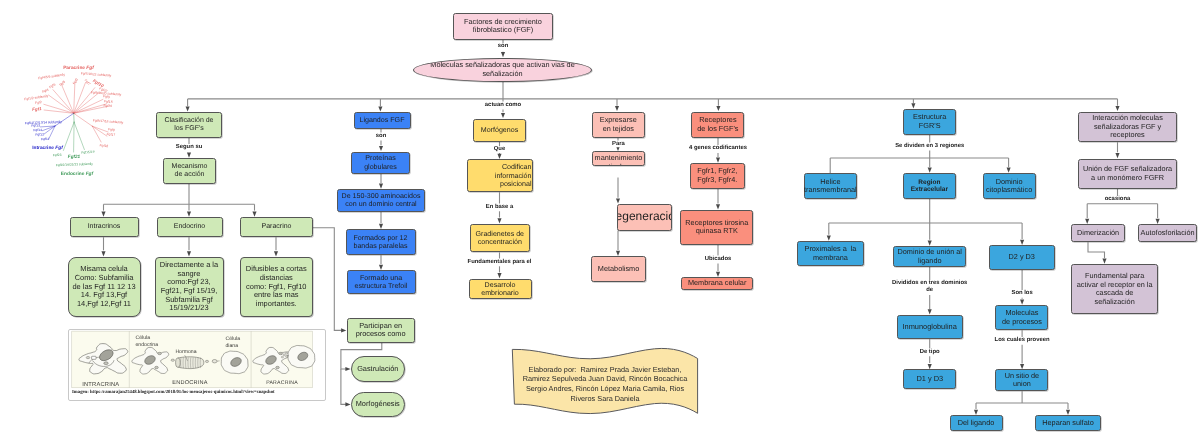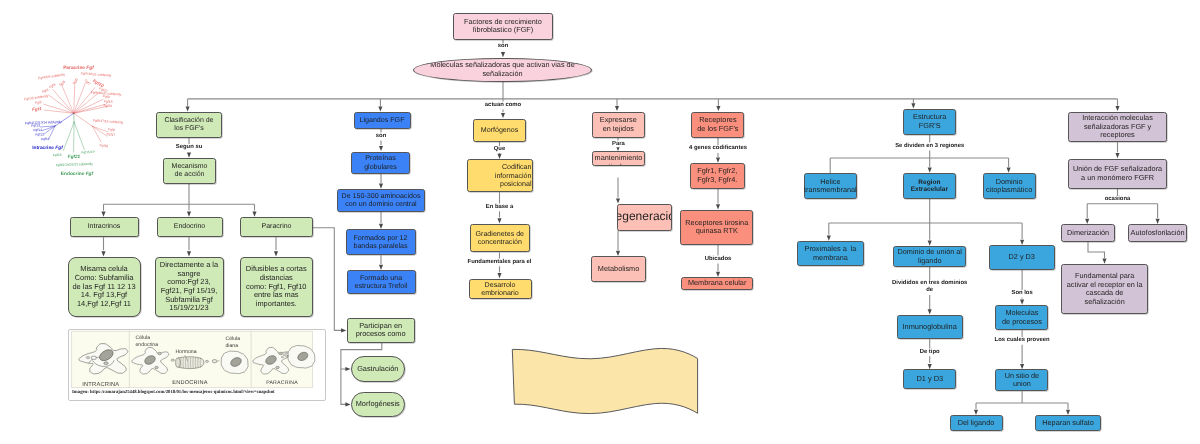--- a/index.html
+++ b/index.html
@@ -19,21 +19,21 @@
   .lbl{position:absolute;font-weight:bold;color:#1a1a1a;
        text-align:center;white-space:pre;line-height:1.25;
        transform:translateX(-50%);}
   .pink{background:#f9d2dd;}
   .green{background:#cfe9b7;}
   .bluelight{background:#3b82f6;}
   .yellow{background:#ffdc6d;}
   .salmonlight{background:#fcc0b6;}
   .salmon{background:#fa8f7d;}
   .blue{background:#3ba6de;}
-  .purple{background:#d3c3d6;}
+  .purple{background:#d3c3d6;margin-left:10px;}
   .ellipse{background:#f9d2dd;}
   svg.art{position:absolute;overflow:visible;}
   .imgframe{position:absolute;box-sizing:border-box;border:0.8px solid #c8c8c8;border-radius:2px;background:transparent;pointer-events:none;}
   .credits{position:absolute;text-align:center;font-size:7.3px;line-height:1.33;color:#2a2a2a;white-space:nowrap;}
   .credits span{display:block;white-space:pre;}
   .imgcaption{position:absolute;font-size:4.74px;font-weight:bold;color:#222;white-space:nowrap;font-family:"Liberation Serif",serif;}
 </style>
 </head>
 <body>
 
@@ -349,13 +349,19 @@
     <text x="175.40" y="353.30" font-size="5.15" text-anchor="start" fill="#3c3c38" letter-spacing="0.00">Hormona</text>
     <text x="225.50" y="340.20" font-size="5.15" text-anchor="start" fill="#3c3c38" letter-spacing="0.00">Célula</text>
     <text x="225.50" y="346.60" font-size="5.15" text-anchor="start" fill="#3c3c38" letter-spacing="0.00">diana</text>
     <path d="M184.5,355.0 C185.8,356.9 186.8,358.6 187.6,361.0" stroke="#55554f" stroke-width="0.35" fill="none"></path>
   </svg>
   <div class="imgframe" style="left:68.3px;top:329.4px;width:257.3px;height:71.5px;"></div>
   <div class="imgcaption" style="left:72px;top:390px;">Imagen: https:/ramarajan25448.blogspot.com/2018/01/los-mensajeros-quimicos.html?view=snapshot</div>
   <svg class="art" style="left:505px;top:343px;width:200px;height:78px;" viewBox="505 343 200 78">
     <path d="M512.3,349.4 C537,348.8 556,356.5 579.5,358.4 C609,360.8 630,351.2 654.5,348.8 C673,347.0 687,352.0 697.6,358.5 L697.6,413.3 C687,406.8 673,401.9 654.5,403.6 C630,406.0 609,415.6 579.5,413.2 C556,411.3 537,403.6 514.4,404.2 Z" fill="#fbe5a8" stroke="#59595c" stroke-width="1.0" stroke-linejoin="round"></path>
   </svg>
+  <div class="credits" style="left:512px;top:364.5px;width:186px;">
+    <span>Elaborado por:  Ramirez Prada Javier Esteban,</span>
+    <span>Ramirez Sepulveda Juan David, Rincón Bocachica</span>
+    <span>Sergio Andres, Rincón López Maria Camila, Rios</span>
+    <span>Riveros Sara Daniela</span>
+  </div>
 </div>
 
 </body></html>

